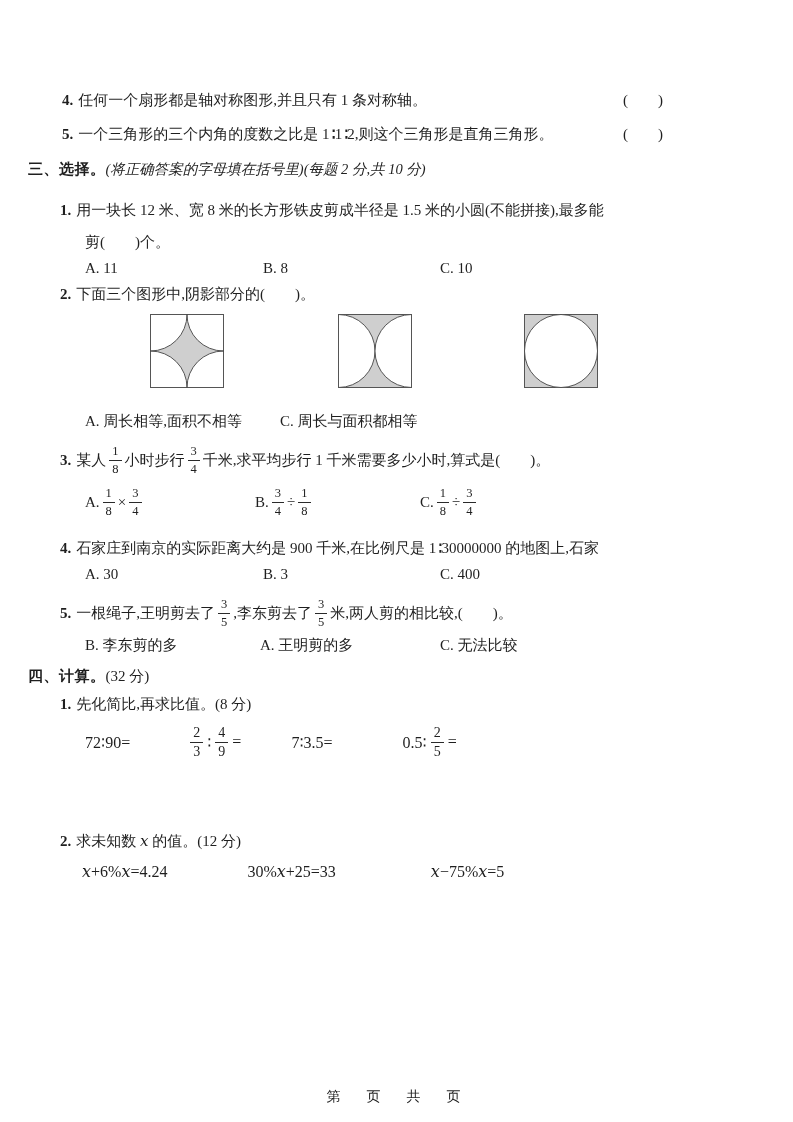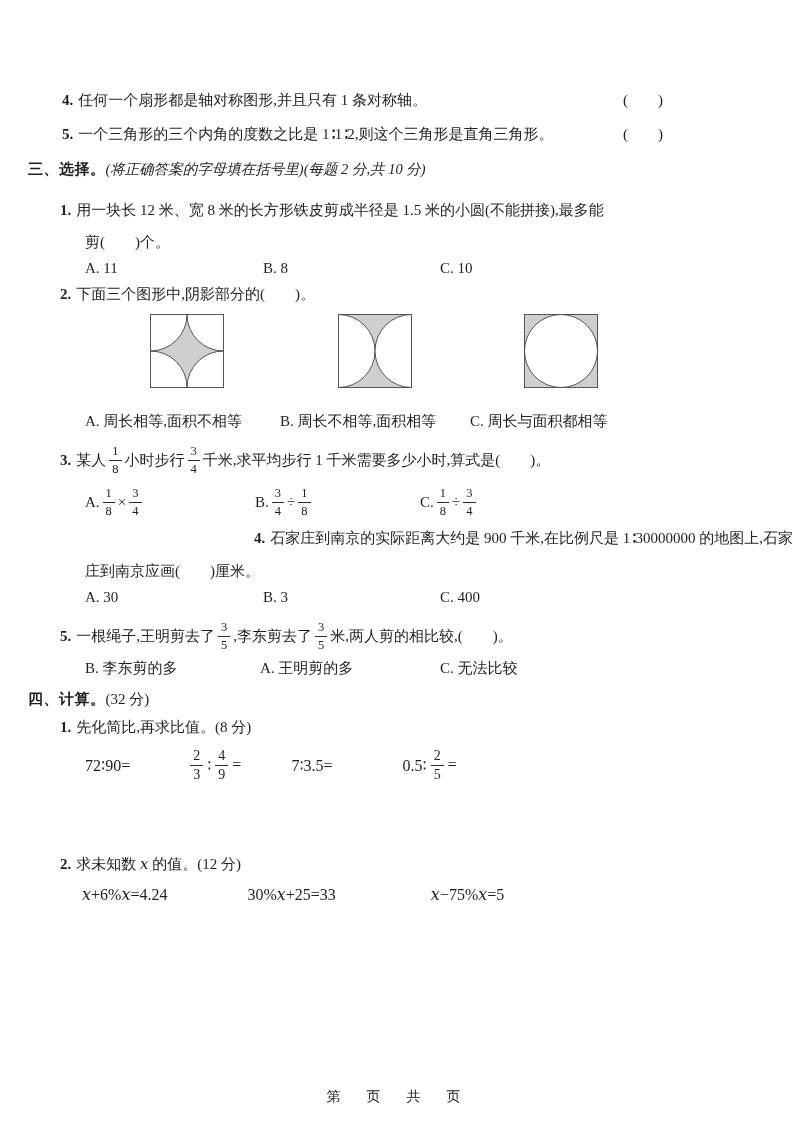--- a/index.html
+++ b/index.html
@@ -83,21 +83,20 @@
       <rect x="0.5" y="0.5" width="73" height="73" fill="none" stroke="var(--line)" stroke-width="1"></rect>
     </svg>
     <svg class="fig3" width="74" height="74" viewBox="0 0 74 74">
       <rect x="0.5" y="0.5" width="73" height="73" fill="var(--shade)" stroke="var(--line)" stroke-width="1"></rect>
       <circle cx="37" cy="37" r="36.5" fill="#ffffff" stroke="#444" stroke-width="0.9"></circle>
     </svg>
   </div>
 
   <div class="row opts" style="margin-top:23px;">
     <span style="width:195px;">A. 周长相等,面积不相等</span>
-    <span style="width:190px;">B. 周长不相等,面积相等</span>
     <span>C. 周长与面积都相等</span>
   </div>
 
   <div class="frow q" style="margin-top:8px;">
     <span class="qno">3.</span>
     <span>某人</span>
     <span class="fr">
         <span class="n">1</span>
         <span class="d">8</span>
       </span>
@@ -140,24 +139,23 @@
           <span class="d">8</span>
         </span>
       <span>÷</span>
       <span class="fr">
           <span class="n">3</span>
           <span class="d">4</span>
         </span>
     </span>
   </div>
 
-  <div class="row q" style="margin-top:6px;text-align:right;">
+  <div class="row q" style="margin-top:16px;">
     <span class="qno">4.</span><span>石家庄到南京的实际距离大约是 900 千米,在比例尺是 1∶30000000 的地图上,石家</span>
   </div>
-  <div class="row q2line ws" style="margin-top:12px;">庄到南京应画(　　)厘米。</div>
   <div class="row opts" style="margin-top:5px;">
     <span style="width:178px;">A. 30</span>
     <span style="width:177px;">B. 3</span>
     <span>C. 400</span>
   </div>
 
   <div class="frow q" style="margin-top:8px;">
     <span class="qno">5.</span>
     <span>一根绳子,王明剪去了</span>
     <span class="fr">

